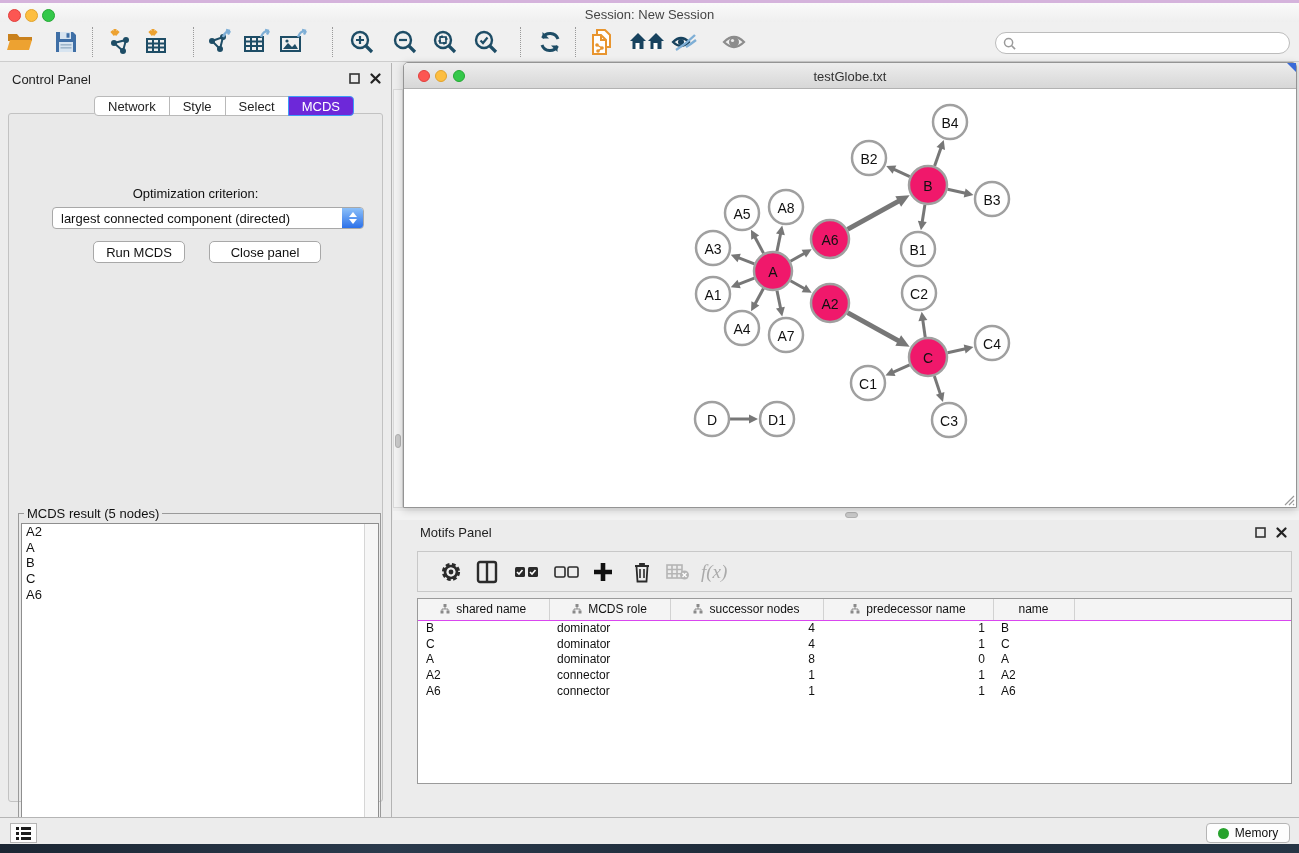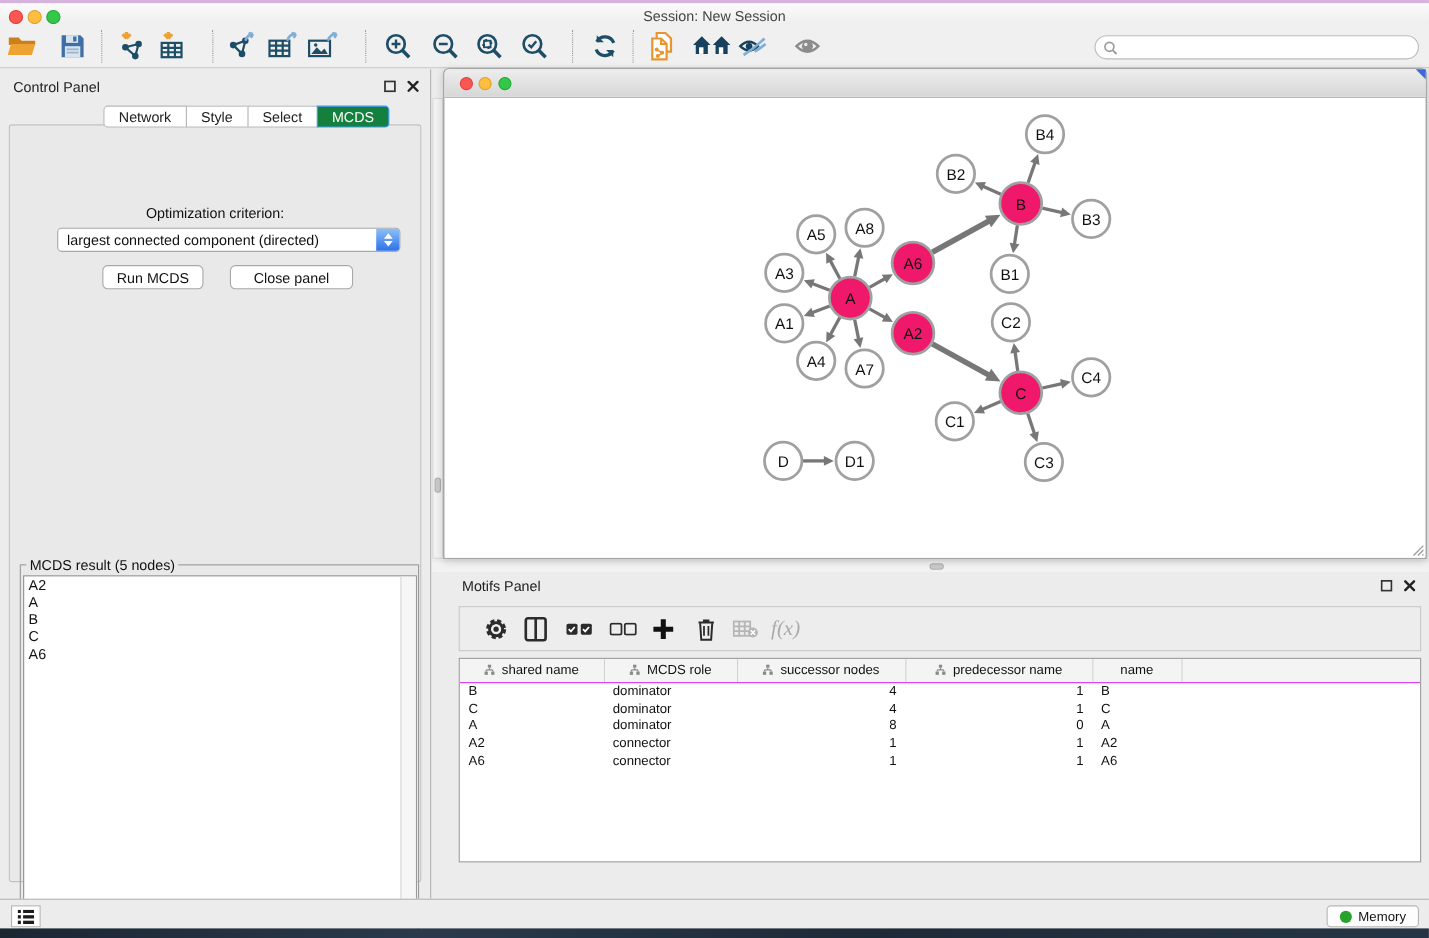--- a/index.html
+++ b/index.html
@@ -36,21 +36,21 @@
                    background:#ececec; border-right:1px solid #b3b3b3; }
   .panel-title { position:absolute; left:12px; top:9px; font-size:13px; color:#222; }
   .win-btns { position:absolute; right:10px; top:10px; display:flex; gap:10px; align-items:center; }
   .cp-body { position:absolute; left:8px; top:50px; width:375px; height:689px;
              background:#e9e9e9; border:1px solid #c2c2c2; border-radius:3px; }
   .cp-tabs { position:absolute; left:78px; top:33px; height:20px; display:flex; z-index:2;margin-left:17px; }
   .cp-tab { height:20px; padding:0 13px; background:#fff; border:1px solid #b9b9b9;
             margin-left:-1px; font-size:13px; color:#222; display:flex; align-items:center; }
   .cp-tab:first-child { border-radius:4px 0 0 4px; }
   .cp-tab:last-child { border-radius:0 4px 4px 0; }
-  .cp-tab.active { background:#15803d; border-color:#3d9bf8; color:#fff; }
+  .cp-tab.active { background:#6d28d9; border-color:#3d9bf8; color:#fff; }
   .opt-label { position:absolute; left:0; width:100%; top:72px; text-align:center;
                font-size:13px; color:#111; }
   .dropdown { position:absolute; left:43px; top:93px; width:312px; height:22px; background:#fff;
               border:1px solid #a8a8a8; border-radius:4px; display:flex; align-items:center; }
   .dropdown .dd-text { flex:1; font-size:13px; color:#111; padding-left:8px; white-space:nowrap;
                        overflow:hidden; }
   .dd-stepper { width:21px; height:20px; border-radius:0 3px 3px 0;
                 background:linear-gradient(#8cc0f9,#2c71e9); display:flex; flex-direction:column;
                 align-items:center; justify-content:center; gap:2px; }
   .dd-up { width:0; height:0; border-left:4px solid transparent; border-right:4px solid transparent;
@@ -339,20 +339,21 @@
   </div>
   <div class="hscroll">
     <div class="thumb"></div>
   </div>
 
   <div class="net-window">
     <div class="net-titlebar">
       <div class="traffic t-red nt-red"></div>
       <div class="traffic t-yellow nt-yellow"></div>
       <div class="traffic t-green nt-green"></div>
+      <div class="net-title">testGlobe.txt</div>
       <div class="net-corner"></div>
     </div>
     <svg class="net-canvas" viewBox="0 0 890 417" width="890" height="417">
         <line x1="358.57245457625567" y1="163.36136662654283" x2="349.7271863220549" y2="146.8121550541672" stroke="#777777" stroke-width="3"></line>
         <polygon points="345.95616815255715,139.75670170478432 354.16725610226996,145.57288900249756 346.22987108421427,149.81528444318252" fill="#777777"></polygon>
         <line x1="371.9811984858021" y1="161.40025360835892" x2="375.62538204416717" y2="143.45965762871546" stroke="#777777" stroke-width="3"></line>
         <polygon points="377.217861438488,135.61975907205903 379.8362650579963,145.33541460760298 371.0163791817578,143.54387528899204" fill="#777777"></polygon>
         <line x1="349.325077653959" y1="173.84127976735095" x2="333.21114516715534" y2="167.6642723140762" stroke="#777777" stroke-width="3"></line>
         <polygon points="325.74117622873894,164.80078422101658 335.75560333680346,163.82035079784941 332.53417923211134,172.22406585356788" fill="#777777"></polygon>
         <line x1="349.325077653959" y1="188.15872023264905" x2="333.21114516715534" y2="194.3357276859238" stroke="#777777" stroke-width="3"></line>

